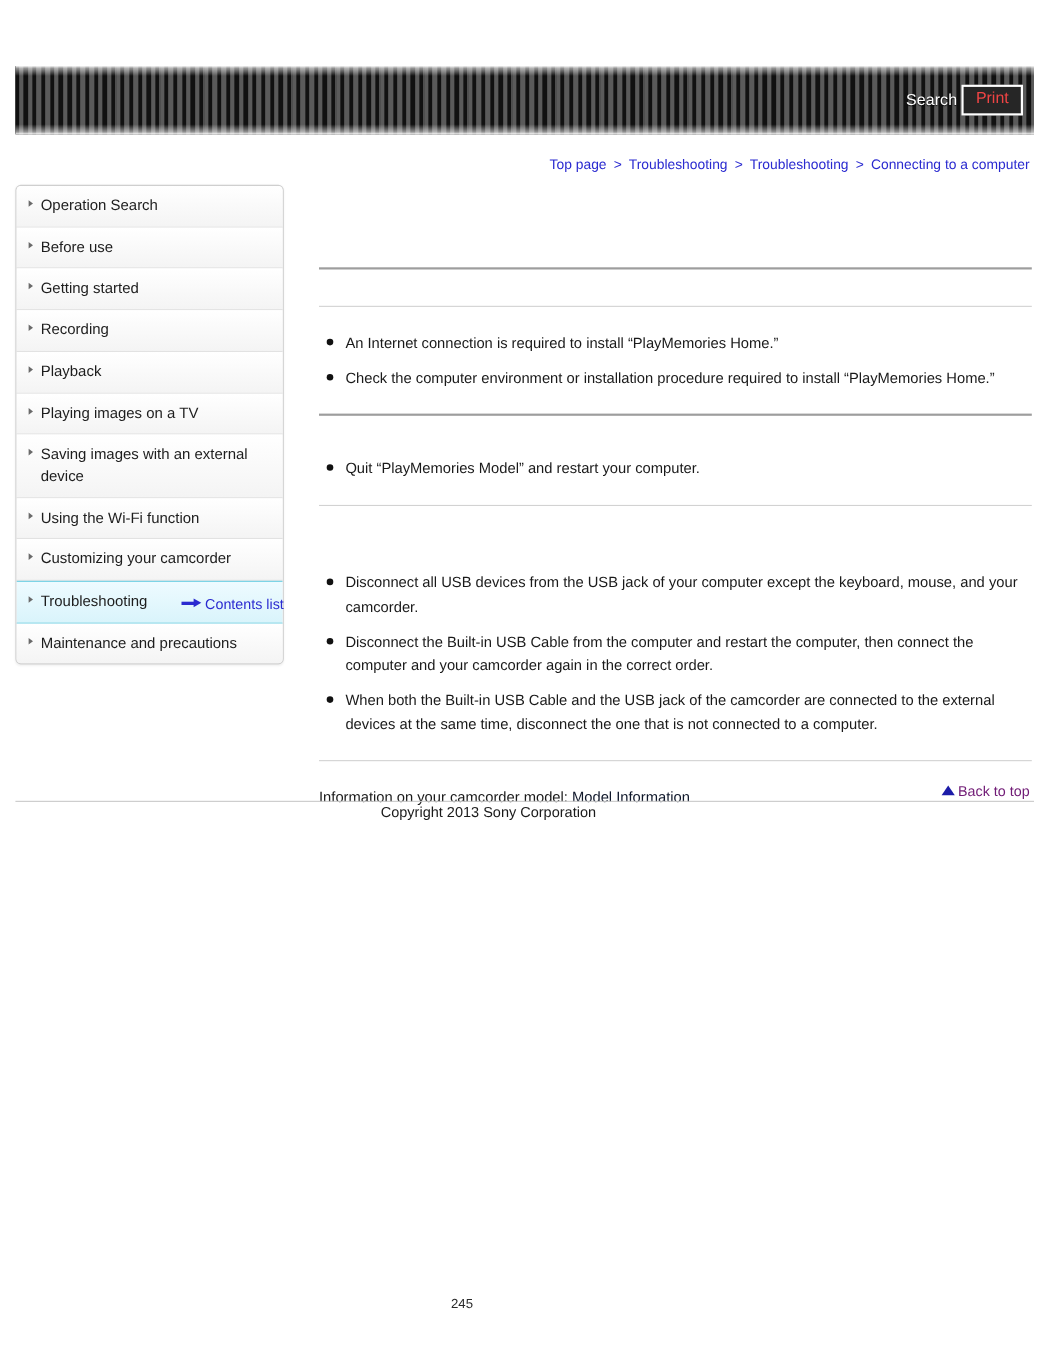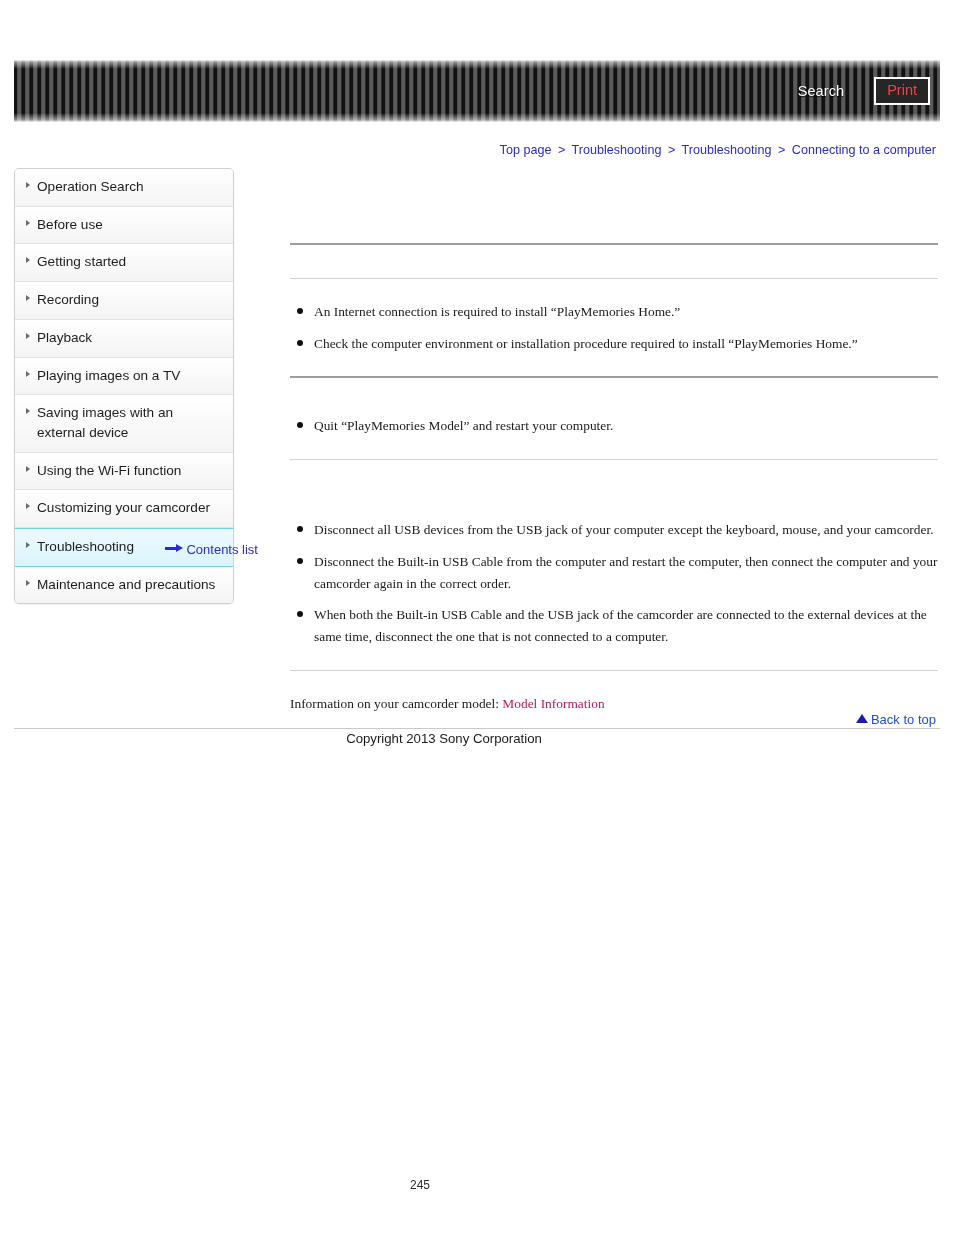--- a/index.html
+++ b/index.html
@@ -49,21 +49,21 @@
         #2a2a2a 7px, #2a2a2a 8px);
     overflow: hidden;
   }
   .header-actions {
     position: absolute;
     right: 10px;
     top: 0;
     height: 62px;
     display: flex;
     align-items: center;
-    gap: 30px;
+    gap: 4px;
   }
   .search-link {
     color: #ffffff;
     font-size: 14.5px;
     letter-spacing: 0.1px;
     text-shadow: 0 1px 1px rgba(0,0,0,0.85);
     cursor: pointer;
   }
   .print-button {
     color: #ef4444;
@@ -85,21 +85,21 @@
     white-space: nowrap;
   }
   .breadcrumb .crumb { color: #2a2ad0; cursor: pointer; }
   .breadcrumb .sep { color: #2a2ad0; margin: 0 3px; }
 
   
   .sidebar {
     position: absolute;
     left: 14px;
     top: 168px;
-    width: 220px;
+    width: 244px;
     border: 1px solid #cfcfcf;
     border-radius: 5px;
     background: #fbfbfb;
     box-sizing: border-box;
     overflow: hidden;
     box-shadow: 0 1px 2px rgba(0,0,0,0.06);
   }
   .nav-item {
     position: relative;
     display: flex;
@@ -169,21 +169,20 @@
     border-bottom: 4.5px solid transparent;
   }
   .contents-list .cl-label { vertical-align: middle; }
 
   
   .content {
     position: absolute;
     left: 290px;
     top: 168px;
     width: 648px;
-    font-family: Liberation Serif, serif;
   }
   .rule-strong {
     height: 0;
     border-top: 2px solid #9d9d9d;
     margin: 0;
   }
   .rule-light {
     height: 0;
     border-top: 1px solid #d2d2d2;
     margin: 0;
@@ -225,31 +224,31 @@
 
   .block-pad-top { height: 22px; }
   .block-pad-bot { height: 22px; }
 
   .model-info {
     font-size: 13.4px;
     color: #1a1a1a;
     line-height: 1.6;
   }
   .model-info .link {
-    color: #be185d;
+    color: #0f172a;
     cursor: pointer;
   }
 
   
   .back-to-top {
     position: absolute;
     right: 18px;
     top: 711px;
     font-size: 13px;
-    color: #1d4ed8;
+    color: #701a75;
     white-space: nowrap;
     cursor: pointer;
   }
   .back-to-top .up-tri {
     display: inline-block;
     vertical-align: middle;
     width: 0; height: 0;
     border-bottom: 9px solid #1c1ca8;
     border-left: 6px solid transparent;
     border-right: 6px solid transparent;

